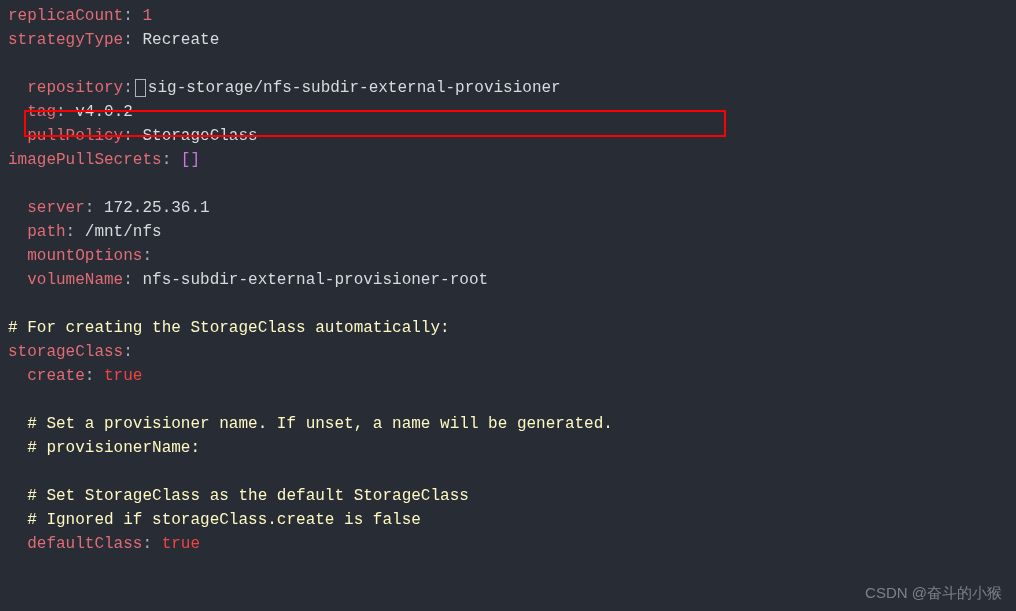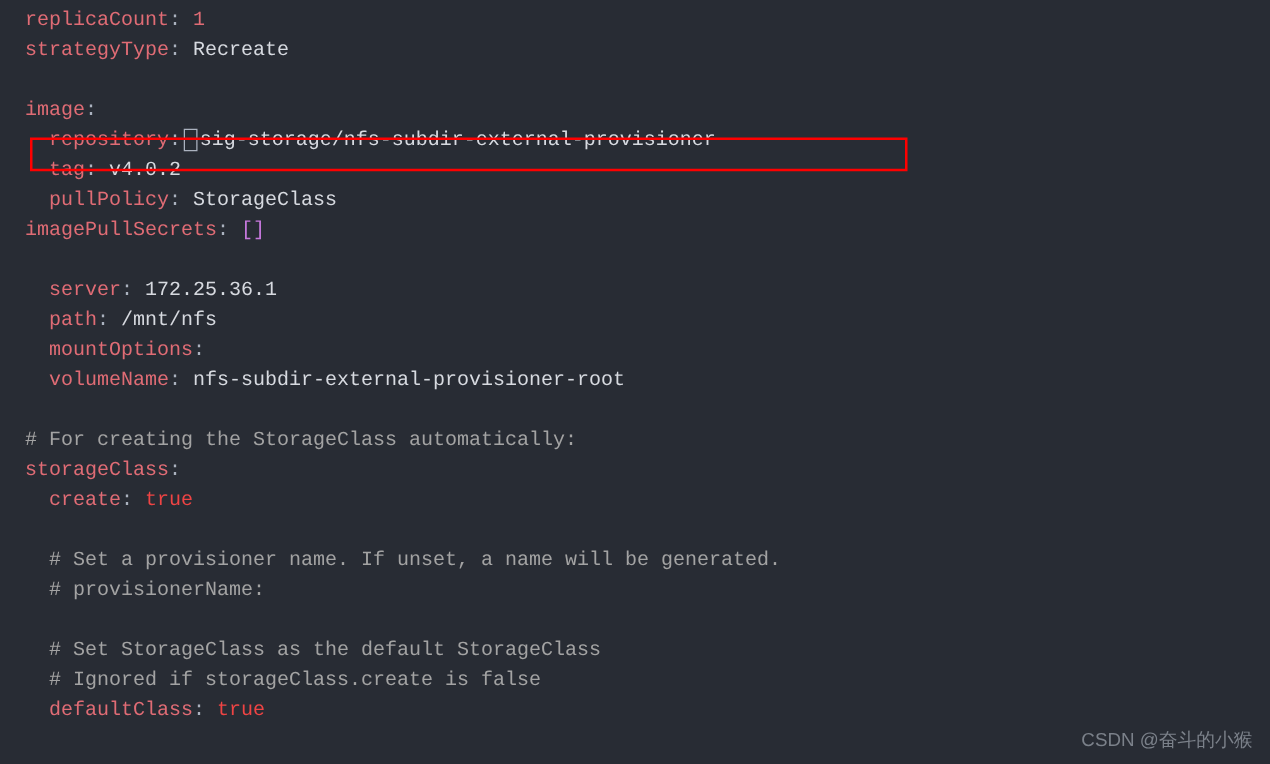--- a/index.html
+++ b/index.html
@@ -12,41 +12,41 @@
       font-family: 'Consolas', 'Monaco', 'Courier New', monospace;
       font-size: 16px;
       line-height: 24px;
       color: #abb2bf;
       width: 1016px;
       height: 611px;
       overflow: hidden;
       padding-top: 4px;
     }
     .editor {
-      padding-left: 20px;
+      padding-left: 8px;
       position: relative;
     }
     .line {
       white-space: pre;
       height: 24px;
     }
     .key {
       color: #e06c75;
     }
     .white {
       color: #d7dae0;
     }
     .number {
       color: #e06c75;
     }
     .bool {
       color: #ef4444;
     }
     .comment {
-      color: #a3a3a3;
+      color: #fef9c3;
     }
     .bracket {
       color: #c678dd;
     }
     .colon {
       color: #abb2bf;
     }
     .highlight-box {
       position: absolute;
       border: 2px solid #ff0000;
@@ -80,21 +80,20 @@
 
 <div class="editor">
   <div class="highlight-box"></div>
 
   <div class="line"><span class="key">replicaCount</span><span class="colon">: </span><span class="number">1</span></div>
 
   <div class="line"><span class="key">strategyType</span><span class="colon">: </span><span class="white">Recreate</span></div>
 
   <div class="line"></div>
 
-  <div class="line"><span class="key">image</span><span class="colon">:</span></div>
 
   <div class="line">  <span class="key">repository</span><span class="colon">:</span><span class="cursor-box"></span><span class="white">sig-storage/nfs-subdir-external-provisioner</span></div>
 
   <div class="line">  <span class="key">tag</span><span class="colon">: </span><span class="white">v4.0.2</span></div>
 
   <div class="line">  <span class="key">pullPolicy</span><span class="colon">: </span><span class="white">StorageClass</span></div>
 
   <div class="line"><span class="key">imagePullSecrets</span><span class="colon">: </span><span class="bracket">[]</span></div>
 
   <div class="line"></div>

